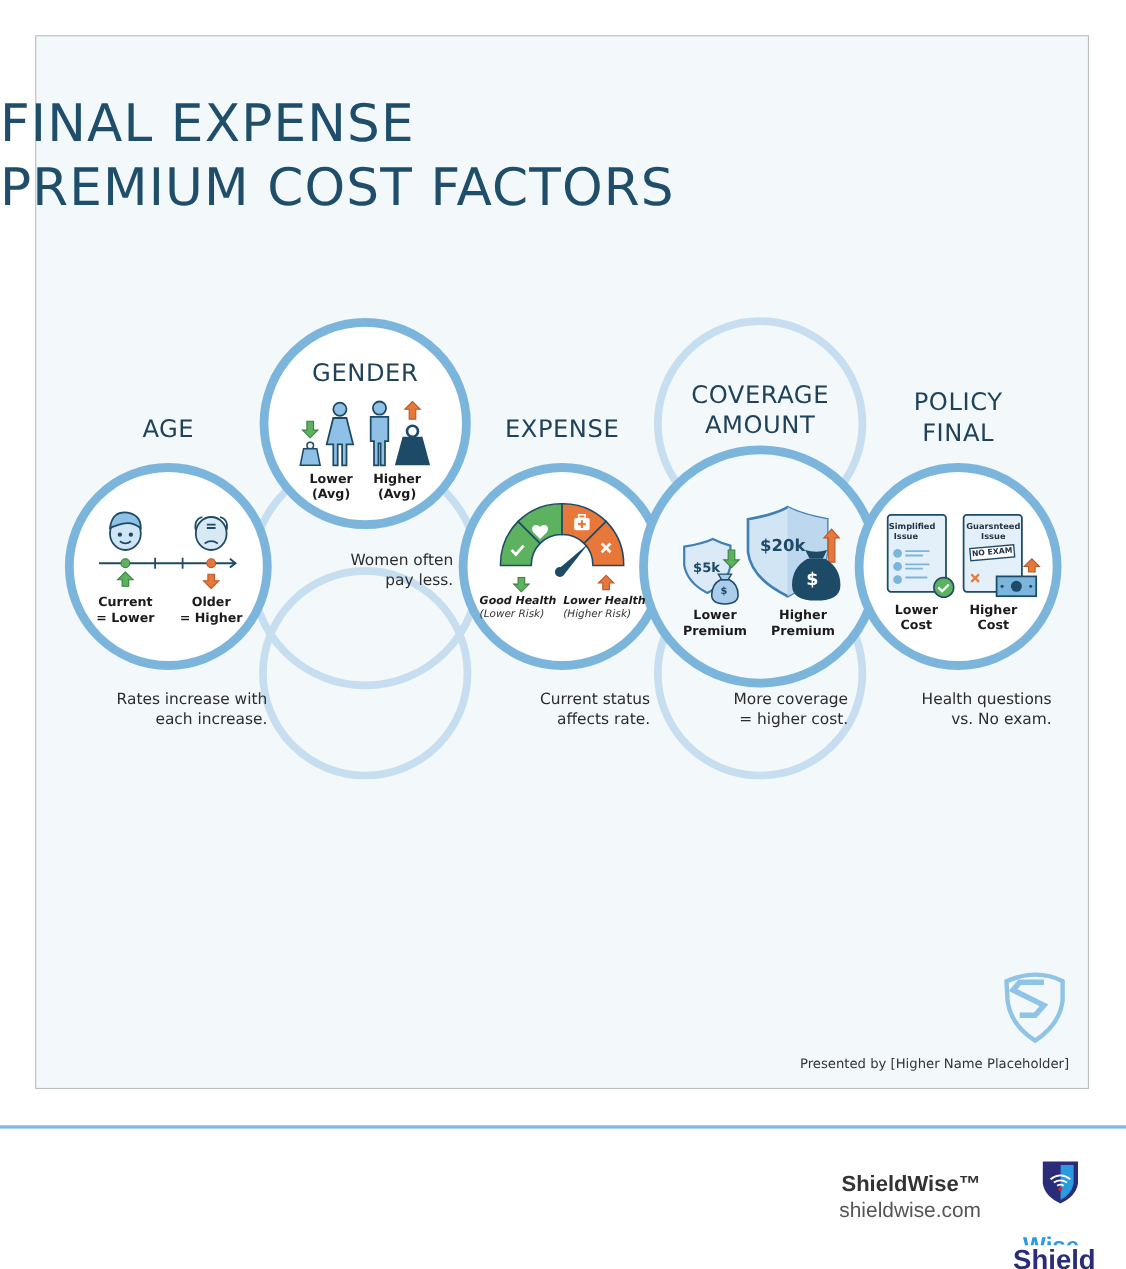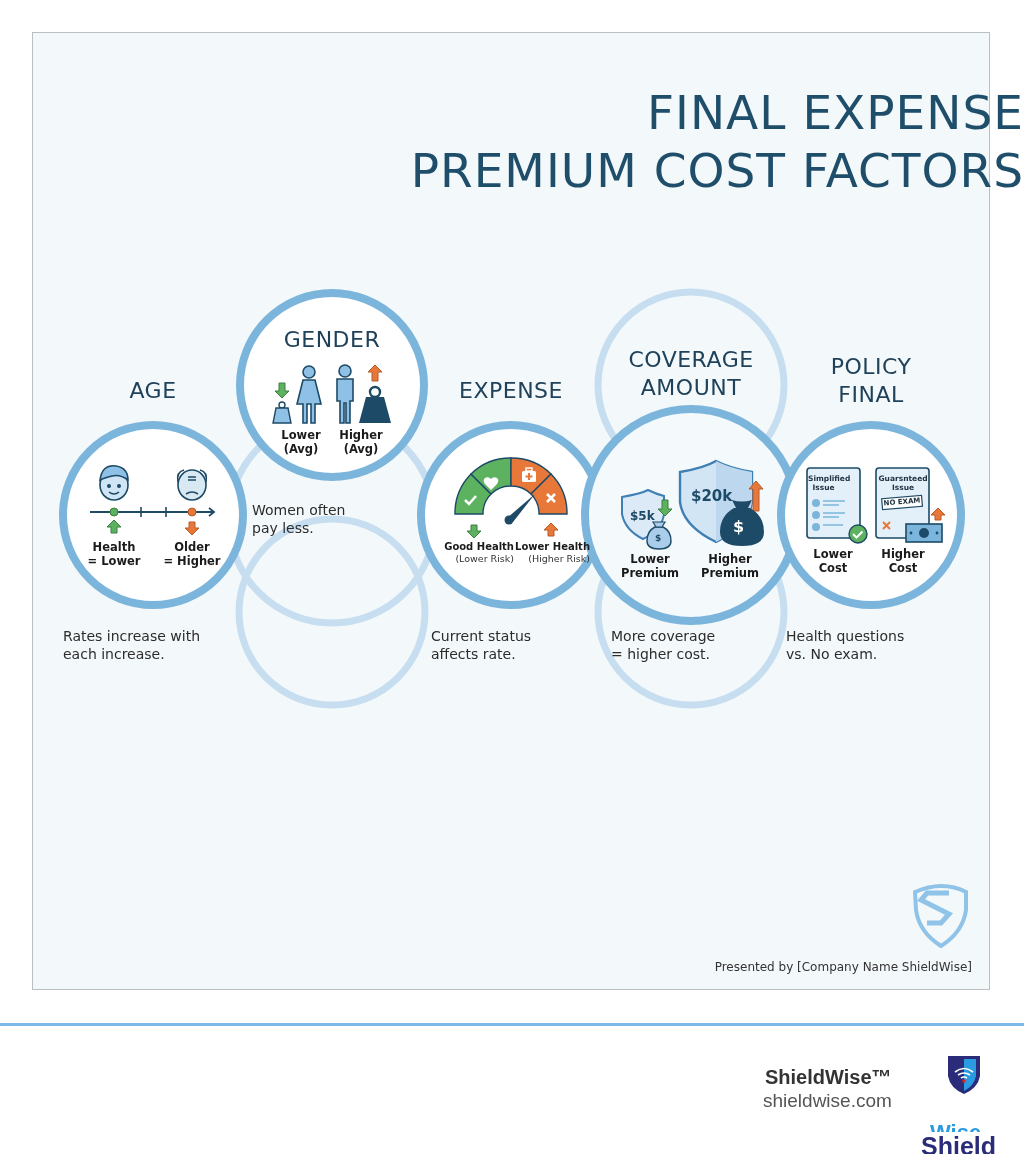--- a/index.html
+++ b/index.html
@@ -1,23 +1,23 @@
 <!DOCTYPE html>
 <html><head>
 <meta charset="utf-8">
 <style>
   html, body { margin:0; padding:0; }
   body { width:1024px; height:1154px; background:#ffffff; position:relative; overflow:hidden; font-family:"DejaVu Sans", sans-serif; }
   .panel { position:absolute; left:32px; top:32px; width:958px; height:958px; background:#f3f8fa; border:1px solid #b9bfc3; box-sizing:border-box; }
-  .title { position:absolute; left:0; top:84px; width:1024px; text-align:right; color:#1f4e6b; font-family:"DejaVu Sans", sans-serif; font-weight:normal; font-size:47px; line-height:58px; letter-spacing:1px; margin:0; }
+  .title { position:absolute; left:0; top:84px; width:1024px; text-align:left; color:#1f4e6b; font-family:"DejaVu Sans", sans-serif; font-weight:normal; font-size:47px; line-height:58px; letter-spacing:1px; margin:0; }
   svg.rings { position:absolute; left:0; top:0; }
   .label { position:absolute; color:#1f4159; text-align:center; font-size:22px; line-height:28px; letter-spacing:0.5px; }
-  .cap { position:absolute; color:#2c2c2c; text-align:left; font-size:14px; line-height:18px; }
+  .cap { position:absolute; color:#2c2c2c; text-align:right; font-size:14px; line-height:18px; }
   .sub { position:absolute; text-align:center; font-size:11.5px; line-height:14px; font-weight:bold; color:#1b1b1b; }
-  .sub2 { position:absolute; text-align:right; font-size:9.5px; line-height:12px; color:#333; }
+  .sub2 { position:absolute; text-align:left; font-size:9.5px; line-height:12px; color:#333;font-style:italic; }
   .tiny { position:absolute; text-align:center; font-size:7.5px; line-height:9px; font-weight:bold; color:#234; }
   .credit { position:absolute; right:52px; top:960px; font-size:12px; color:#333; }
   .hr { position:absolute; left:0; top:1023px; width:1024px; height:3px; background:#7cb9e6; }
   .brand-name { position:absolute; left:765px; top:1066px; font-size:20px; font-weight:bold; color:#333; font-family:"Liberation Sans", sans-serif; }
   .brand-url { position:absolute; left:763px; top:1090px; font-size:19px; color:#555; font-family:"Liberation Sans", sans-serif; }
   .logo-text { position:absolute; left:921px; top:1096px; font-size:25px; font-weight:bold; color:#2a2c7a; font-family:"Liberation Sans", sans-serif;margin-top:36px; }
   .logo-text2 { position:absolute; left:930px; top:1122px; height:10px; overflow:hidden; font-size:22px; font-weight:bold; color:#2a9be0; line-height:22px; font-family:"Liberation Sans", sans-serif; }
 </style>
 </head>
 <body>
@@ -166,21 +166,21 @@
 <div class="label" style="left:601px;top:346px;width:180px;">
   <div>COVERAGE</div>
   <div>AMOUNT</div>
 </div>
 <div class="label" style="left:796px;top:353px;width:150px;">
   <div>POLICY</div>
   <div>FINAL</div>
 </div>
 
 <div class="sub" style="left:79px;top:540px;width:70px;">
-  <div>Health</div>
+  <div>Current</div>
   <div>= Lower</div>
 </div>
 <div class="sub" style="left:157px;top:540px;width:70px;">
   <div>Older</div>
   <div>= Higher</div>
 </div>
 
 <div class="sub" style="left:271px;top:428px;width:60px;font-weight:bold;">
   <div>Lower</div>
   <div>(Avg)</div>
@@ -244,21 +244,21 @@
 </div>
 <div class="cap" style="left:611px;top:627px;width:160px;">
   <div>More coverage</div>
   <div>= higher cost.</div>
 </div>
 <div class="cap" style="left:786px;top:627px;width:170px;">
   <div>Health questions</div>
   <div>vs. No exam.</div>
 </div>
 
-<div class="credit">Presented by [Company Name ShieldWise]</div>
+<div class="credit">Presented by [Higher Name Placeholder]</div>
 
 <div class="hr"></div>
 
 <div class="brand-name">ShieldWise™</div>
 <div class="brand-url">shieldwise.com</div>
 
 <svg style="position:absolute;left:944px;top:1050px;" width="40" height="46" viewBox="0 0 40 46">
   <path d="M4 6 h32 v20 q-2 12 -16 18 q-14 -6 -16 -18z" fill="#2a2c7a"></path>
   <path d="M20 9 h12 v17 q-2 10 -12 15z" fill="#2a9be0"></path>
   <path d="M9 9 h11 v32 q-10 -5 -11 -15z" fill="#2a2c7a"></path>

